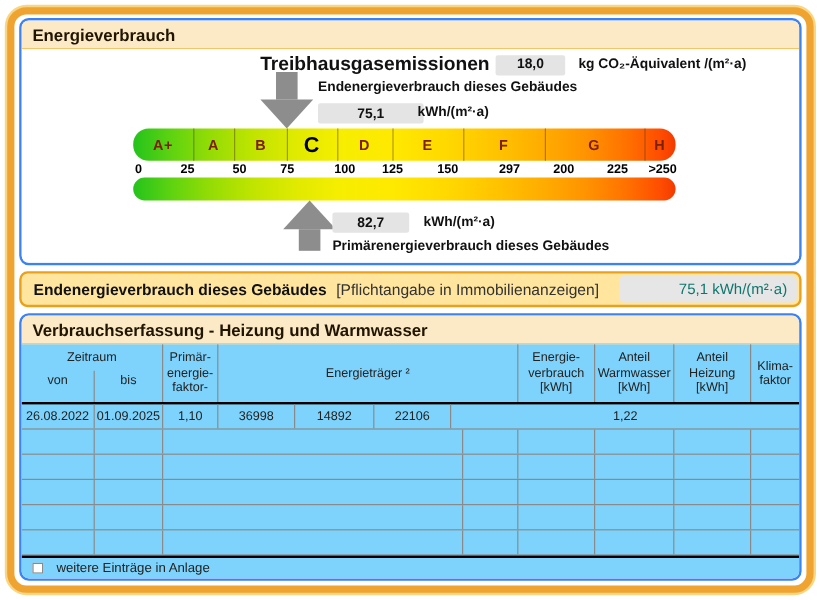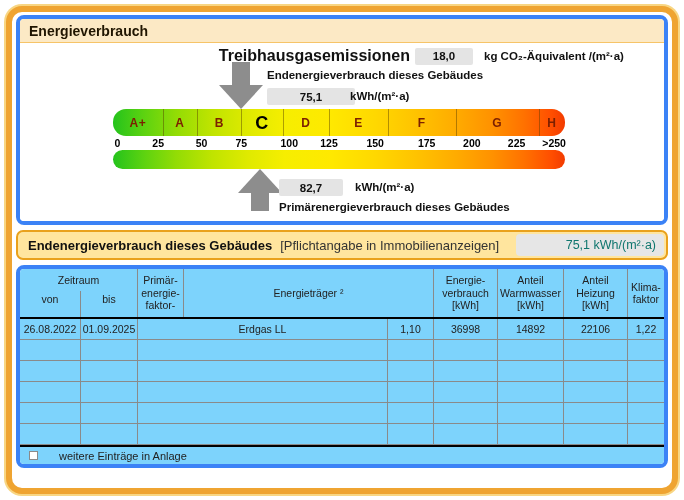--- a/index.html
+++ b/index.html
@@ -13,21 +13,21 @@
   }
   .frame {
     position: absolute; left: 6px; top: 6px; right: 6px; bottom: 6px;
     border: 6px solid #efa431;
     border-radius: 16px;
     box-shadow: 0 0 0 2px #f8d683;
     background: #fff;
     padding: 3px 4px;
   }
   .section {
-    border: 4px solid #3b82f6;
+    border: 2px solid #3b82f6;
     border-radius: 8px;
     background: #fff;
     overflow: hidden;
   }
   .band {
     background: #fce9c5;
     padding: 4px 9px 3px 9px;
     font-weight: bold;
     font-size: 14px;
     color: #201500;
@@ -113,21 +113,21 @@
   .trow { display: flex; height: 21px; border-bottom: 1px solid #8a8a8a; }
   .trow .c {
     border-left: 1px solid #8a8a8a;
     display: flex; align-items: center; justify-content: center;
     overflow: hidden; white-space: nowrap;
   }
   .trow .c:first-child, .zg-first { border-left: none; }
   .c-von { width: 60px; } .c-bis { width: 57px; }
   .tfoot {
     height: 19px; border-top: 2px solid #000;
-    display: flex; align-items: center; gap: 21px;
+    display: flex; align-items: center; gap: 11px;
     padding-left: 9px; font-size: 11px; color: #222;
   }
   .checkbox { width: 9px; height: 9px; border: 1px solid #8a8a8a; background: #fff; }
 </style>
 </head>
 <body>
 
 <div class="frame">
 
   <div class="section">
@@ -169,21 +169,21 @@
             <div class="band-letter" style="left: 97.1%;">H</div>
           </div>
         <div class="ticks" id="ticks">
             <div class="tick" style="left: 1%;">0</div>
             <div class="tick" style="left: 10%;">25</div>
             <div class="tick" style="left: 19.6%;">50</div>
             <div class="tick" style="left: 28.4%;">75</div>
             <div class="tick" style="left: 39%;">100</div>
             <div class="tick" style="left: 47.8%;">125</div>
             <div class="tick" style="left: 58%;">150</div>
-            <div class="tick" style="left: 69.4%;">175</div>
+            <div class="tick" style="left: 69.4%;">297</div>
             <div class="tick" style="left: 79.4%;">200</div>
             <div class="tick" style="left: 89.3%;">225</div>
             <div class="tick" style="left: 97.6%;">&gt;250</div>
           </div>
         <div class="gradbar"></div>
         <div class="arrow-up" id="arrow-prim" style="left: calc(32.6% - 22px);">
           <div class="head"></div>
           <div class="stem"></div>
         </div>
         <div class="graybox prim-box">82,7</div>
@@ -194,20 +194,21 @@
     </div>
   </div>
 
   <div class="summary">
     <span class="sum-bold">Endenergieverbrauch dieses Gebäudes</span>
     <span class="sum-bracket">[Pflichtangabe in Immobilienanzeigen]</span>
     <span class="sum-box">75,1 kWh/(m²·a)</span>
   </div>
 
   <div class="section consumption">
+    <div class="band">Verbrauchserfassung - Heizung und Warmwasser</div>
     <div class="tbl">
       <div class="thead">
         <div class="zgroup zg-first">
           <div class="zg-top">Zeitraum</div>
           <div class="zg-bottom">
             <div class="zg-von">von</div>
             <div class="zg-bis">bis</div>
           </div>
         </div>
         <div class="hcell w-pf">Primär-
@@ -223,21 +224,20 @@
         <div class="hcell w-hz">Anteil
 Heizung
 [kWh]</div>
         <div class="hcell w-kf">Klima-
 faktor</div>
       </div>
       <div id="tbody">
           <div class="trow">
             <div class="c c-von">26.08.2022</div>
             <div class="c c-bis">01.09.2025</div>
-            <div class="c w-et">Erdgas LL</div>
             <div class="c w-pf">1,10</div>
             <div class="c w-ev">36998</div>
             <div class="c w-ww">14892</div>
             <div class="c w-hz">22106</div>
             <div class="c w-kf">1,22</div>
           </div>
           <div class="trow">
             <div class="c c-von"></div>
             <div class="c c-bis"></div>
             <div class="c w-et"></div>

